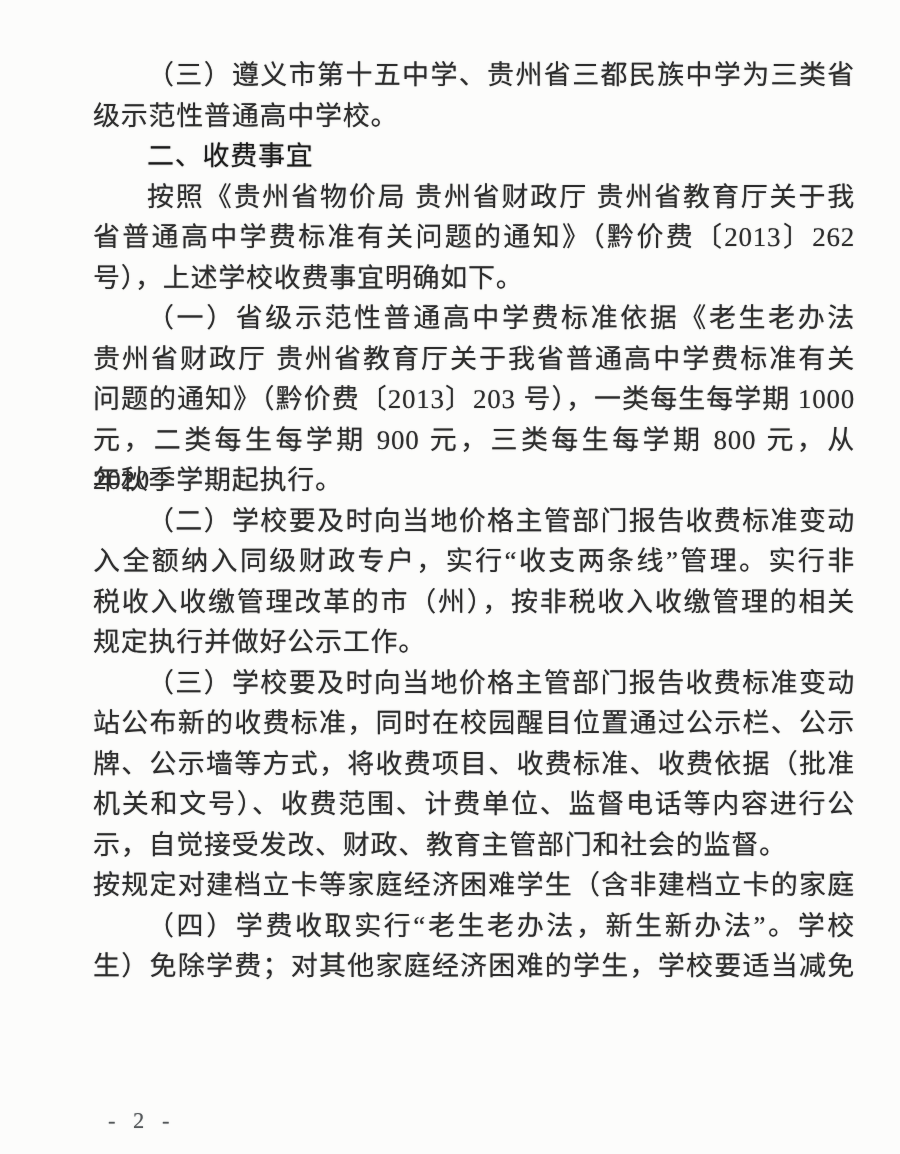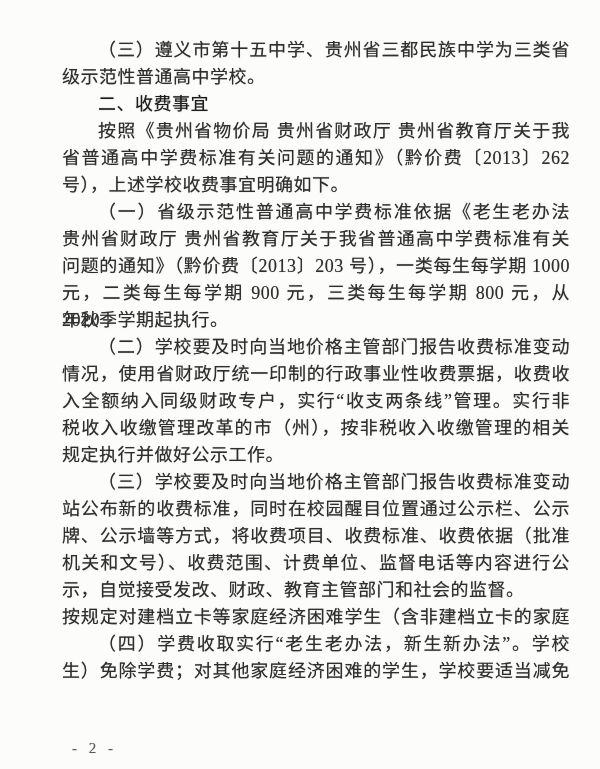--- a/index.html
+++ b/index.html
@@ -72,21 +72,20 @@
     <div class="line ind bold">二、收费事宜</div>
     <div class="line ind jf">按照《贵州省物价局 贵州省财政厅 贵州省教育厅关于我</div>
     <div class="line jf">省普通高中学费标准有关问题的通知》（黔价费〔2013〕262</div>
     <div class="line">号），上述学校收费事宜明确如下。</div>
     <div class="line ind jf">（一）省级示范性普通高中学费标准依据《老生老办法</div>
     <div class="line jf">贵州省财政厅 贵州省教育厅关于我省普通高中学费标准有关</div>
     <div class="line jf">问题的通知》（黔价费〔2013〕203 号），一类每生每学期 1000</div>
     <div class="line jf">元，二类每生每学期 900 元，三类每生每学期 800 元，从 2020</div>
     <div class="line">年秋季学期起执行。</div>
     <div class="line ind jf">（二）学校要及时向当地价格主管部门报告收费标准变动</div>
-    <div class="line jf">情况，使用省财政厅统一印制的行政事业性收费票据，收费收</div>
     <div class="line jf">入全额纳入同级财政专户，实行“收支两条线”管理。实行非</div>
     <div class="line jf">税收入收缴管理改革的市（州），按非税收入收缴管理的相关</div>
     <div class="line">规定执行并做好公示工作。</div>
     <div class="line ind jf">（三）学校要及时向当地价格主管部门报告收费标准变动</div>
     <div class="line jf">站公布新的收费标准，同时在校园醒目位置通过公示栏、公示</div>
     <div class="line jf">牌、公示墙等方式，将收费项目、收费标准、收费依据（批准</div>
     <div class="line jf">机关和文号）、收费范围、计费单位、监督电话等内容进行公</div>
     <div class="line">示，自觉接受发改、财政、教育主管部门和社会的监督。</div>
     <div class="line jf">按规定对建档立卡等家庭经济困难学生（含非建档立卡的家庭</div>
     <div class="line ind jf">（四）学费收取实行“老生老办法，新生新办法”。学校</div>

